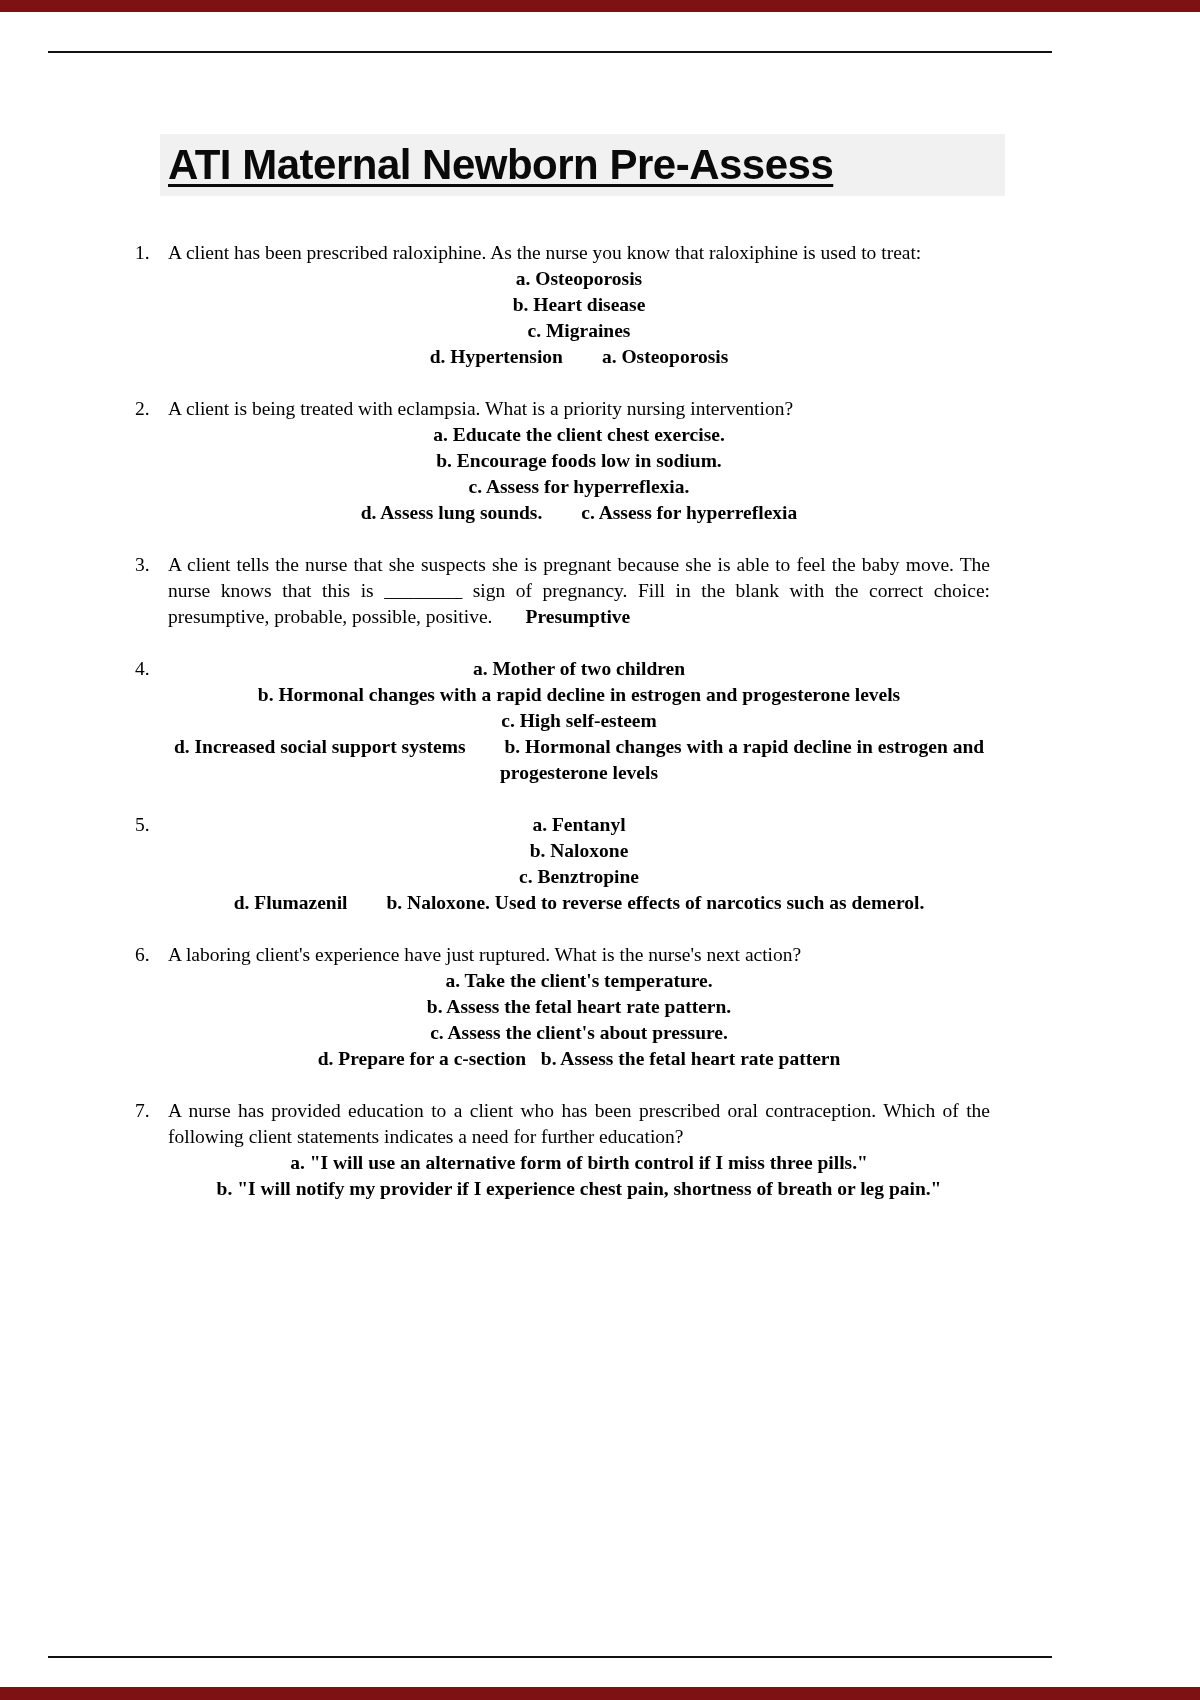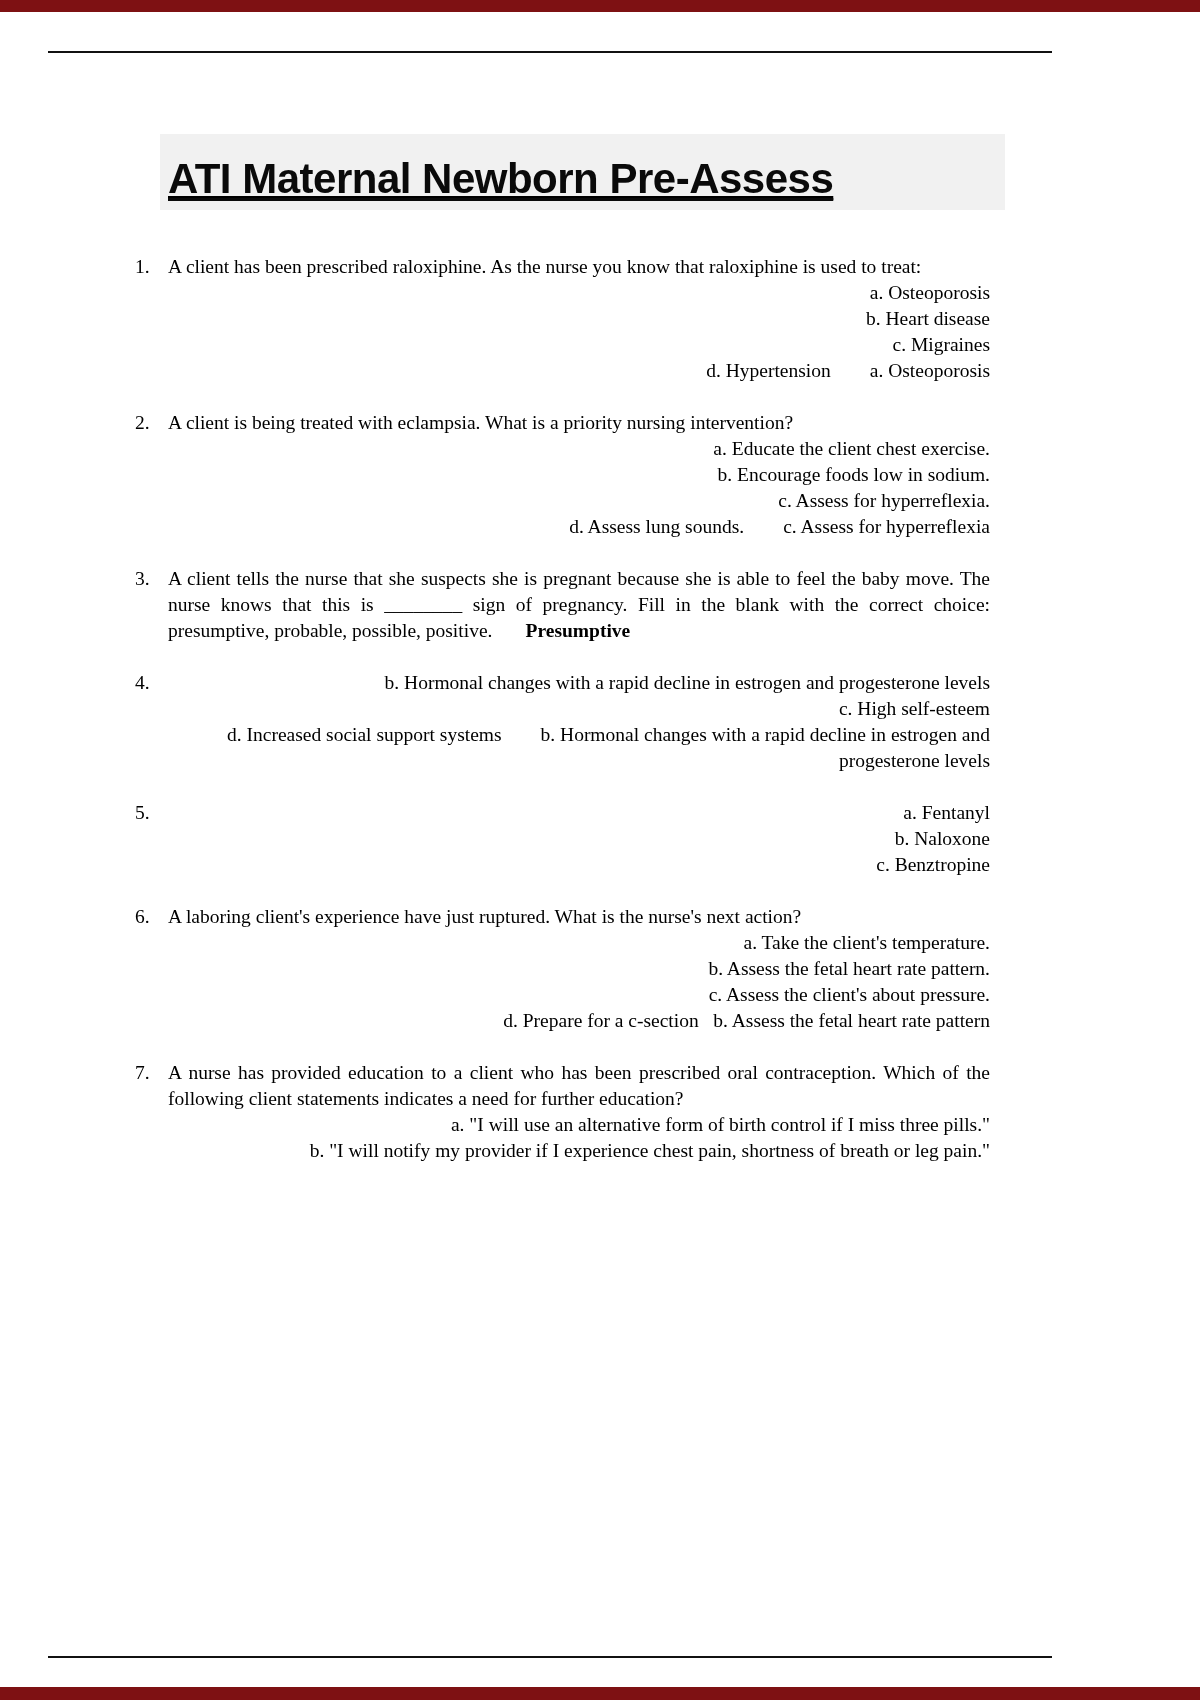--- a/index.html
+++ b/index.html
@@ -36,22 +36,21 @@
     top: 0;
     left: 135px;
     width: 855px;
     padding-top: 134px;
   }
 
   .title-highlight {
     margin-left: 25px;
     width: 845px;
     background: var(--highlight, #f1f1f1);
-    padding: 21px 10px 7px 8px;
-    text-decoration: underline;
+    padding: 7px 10px 7px 8px;
   }
   h1.page-title {
     font-family: "Liberation Sans", sans-serif;
     font-size: 42px;
     font-weight: bold;
     color: #0a0a0a;
     text-decoration: underline;
     text-decoration-thickness: 3px;
     text-underline-offset: 5px;
     letter-spacing: -0.5px;
@@ -61,21 +60,21 @@
   .questions { margin-top: 44px; }
   .question {
     display: flex;
     margin-bottom: 26px;
     font-size: 19.5px;
     line-height: 26px;
   }
   .qnum { width: 33px; flex: none; }
   .qbody { flex: 1; min-width: 0; }
   .stem { text-align: justify; }
-  .opt { text-align: right; }
+  .opt { text-align: center; font-weight: bold; }
   .ans { margin-left: 2em; }
   .ans-tight { margin-left: 0.75em; }
   .ans-bold { font-weight: bold; margin-left: 1.7em; }
 </style>
 </head>
 <body>
 
 <div class="edge-bar top"></div>
 <hr class="rule top">
 
@@ -112,32 +111,34 @@
     <div class="question">
       <div class="qnum">3.</div>
       <div class="qbody">
         <div class="stem"><span>A client tells the nurse that she suspects she is pregnant because she is able to feel the baby move. The nurse knows that this is ________ sign of pregnancy. Fill in the blank with the correct choice: presumptive, probable, possible, positive.</span><span class="ans-bold">Presumptive</span></div>
       </div>
     </div>
 
     <div class="question">
       <div class="qnum">4.</div>
       <div class="qbody">
+        <div class="opt">a. Mother of two children</div>
         <div class="opt">b. Hormonal changes with a rapid decline in estrogen and progesterone levels</div>
         <div class="opt">c. High self-esteem</div>
         <div class="opt"><span>d. Increased social support systems</span><span class="ans">b. Hormonal changes with a rapid decline in estrogen and progesterone levels</span></div>
       </div>
     </div>
 
     <div class="question">
       <div class="qnum">5.</div>
       <div class="qbody">
         <div class="opt">a. Fentanyl</div>
         <div class="opt">b. Naloxone</div>
         <div class="opt">c. Benztropine</div>
+        <div class="opt"><span>d. Flumazenil</span><span class="ans">b. Naloxone. Used to reverse effects of narcotics such as demerol.</span></div>
       </div>
     </div>
 
     <div class="question">
       <div class="qnum">6.</div>
       <div class="qbody">
         <div class="stem">A laboring client's experience have just ruptured. What is the nurse's next action?</div>
         <div class="opt">a. Take the client's temperature.</div>
         <div class="opt">b. Assess the fetal heart rate pattern.</div>
         <div class="opt">c. Assess the client's about pressure.</div>

